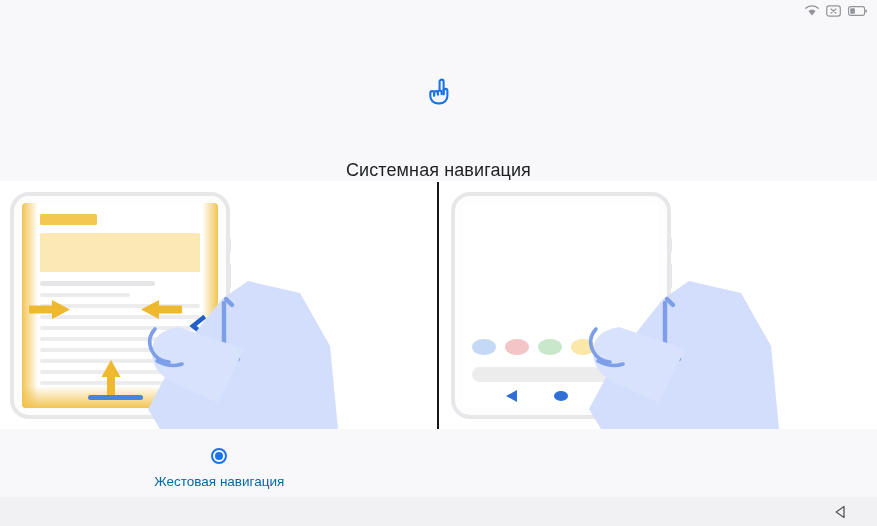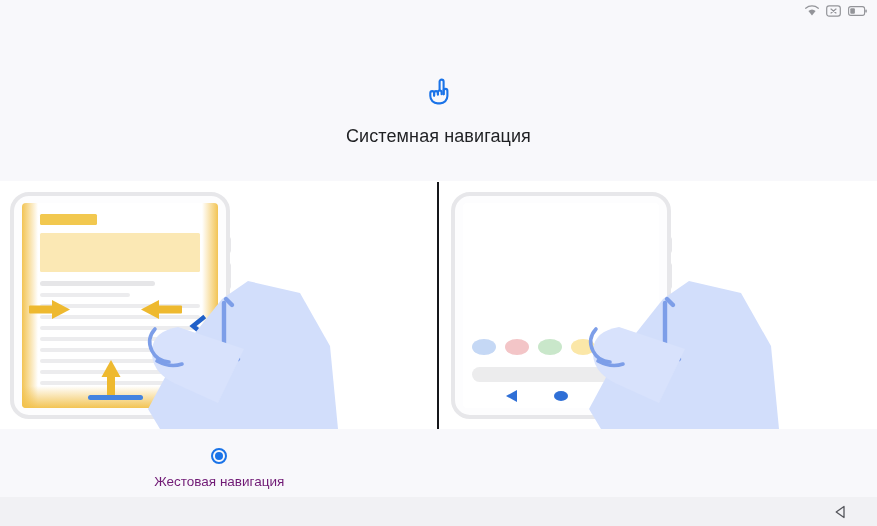--- a/index.html
+++ b/index.html
@@ -42,21 +42,21 @@
   
   #header {
     position: absolute;
     top: 22px; left: 0;
     width: 877px;
     height: 159px;
     background: #f8f8fb;
     display: flex;
     flex-direction: column;
     align-items: center;
-    justify-content: flex-start;
+    justify-content: space-between;
     box-sizing: border-box;
   }
   #gesture-hand-icon {
     margin-top: 56px;
   }
   #page-title {
     margin-top: 15px;
     font-size: 18px;
     color: #1f2023;
     letter-spacing: 0.1px;
@@ -123,21 +123,21 @@
     content: "";
     width: 8px;
     height: 8px;
     border-radius: 50%;
     background: #1a73e8;
     display: block;
   }
   .option-label {
     margin-top: 10px;
     font-size: 13.5px;
-    color: #701a75;
+    color: #0369a1;
     line-height: 16px;
   }
 
   
   #system-nav {
     position: absolute;
     top: 497px; left: 0;
     width: 877px;
     height: 29px;
     background: #f1f1f4;

